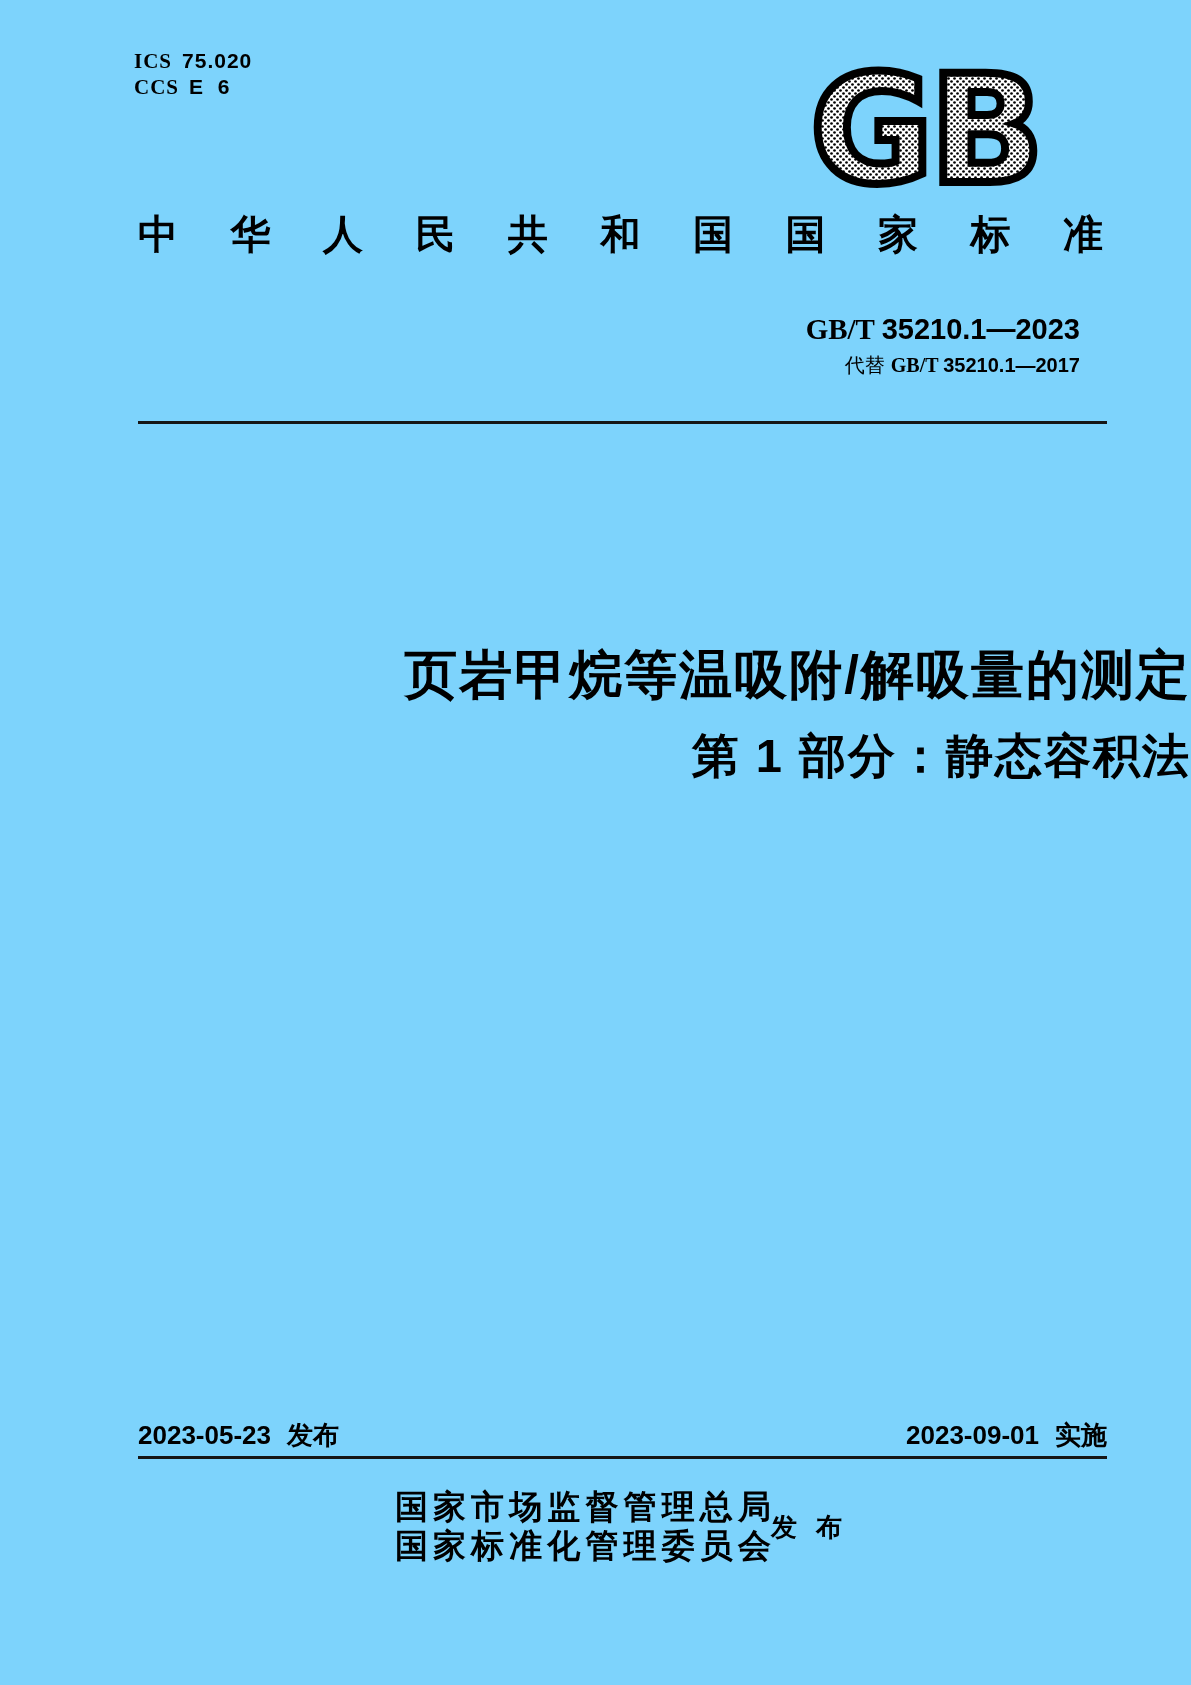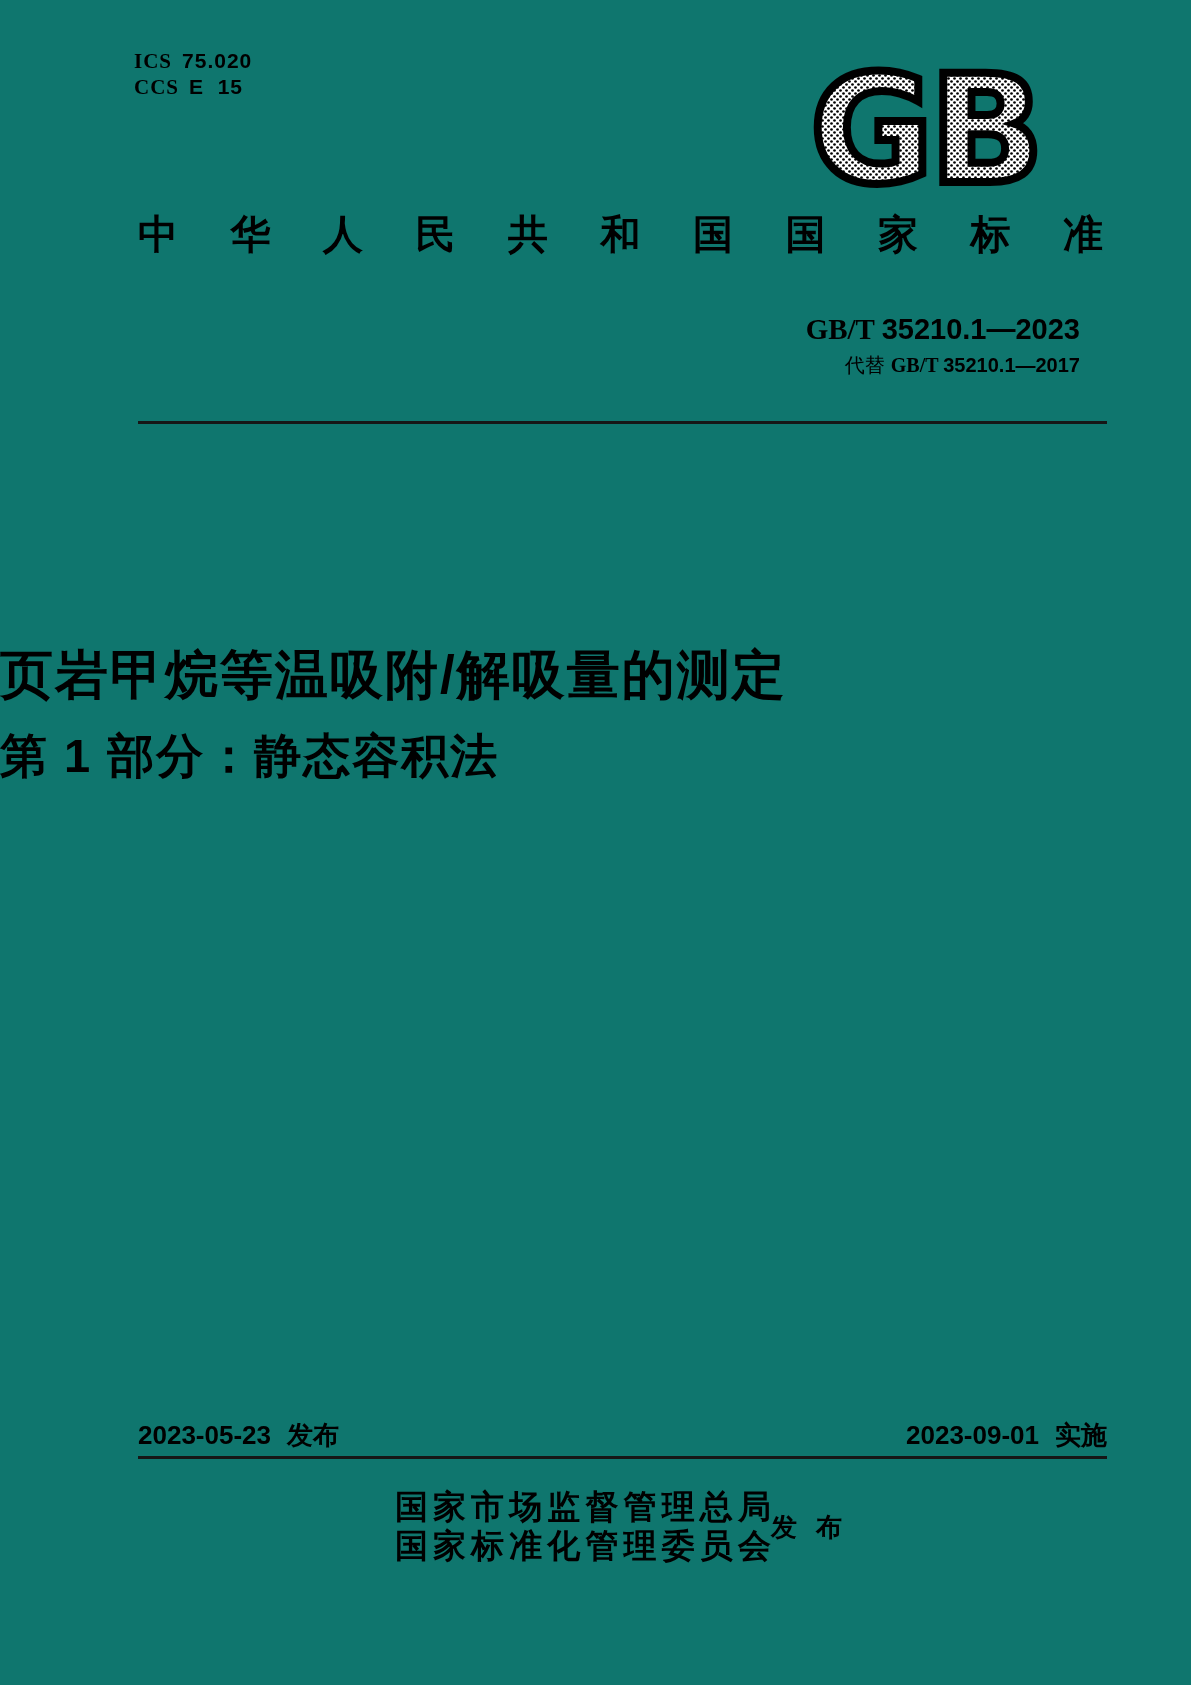--- a/index.html
+++ b/index.html
@@ -5,21 +5,21 @@
   html, body {
     margin: 0;
     padding: 0;
     background: #e8e8e8;
   }
   .page {
     position: relative;
     width: 1191px;
     height: 1685px;
     margin: 0 auto;
-    background: #0f766e;
+    background: #7dd3fc;
     color: #000000;
     font-family: "Liberation Serif", "DejaVu Serif", serif;
     overflow: hidden;
   }
   .pre { white-space: pre; }
 
   
   .ics-block {
     position: absolute;
     left: 134px;
@@ -99,21 +99,21 @@
   }
   .rule-top { top: 421px; }
   .rule-bottom { top: 1456px; }
 
   
   .title-cn {
     position: absolute;
     left: 0;
     top: 645px;
     width: 100%;
-    text-align: left;
+    text-align: right;
     font-family: "Liberation Sans", "DejaVu Sans", sans-serif;
     font-weight: bold;
   }
   .title-cn-line1 {
     font-size: 53px;
     line-height: 60px;
     letter-spacing: 2px;
   }
   .title-cn-line2 {
     margin-top: 24px;
@@ -180,21 +180,21 @@
 </head>
 <body>
 
 <div class="page">
 
   <div class="ics-block">
     <div>
       <span class="code-label">ICS</span><span class="code-value pre">75.020</span>
     </div>
     <div>
-      <span class="code-label">CCS</span><span class="code-value pre">E  15</span>
+      <span class="code-label">CCS</span><span class="code-value pre">E  6</span>
     </div>
   </div>
 
   <svg class="gb-logo" viewBox="0 0 250 136" xmlns="http://www.w3.org/2000/svg">
     <defs>
       <pattern id="halftone" width="6" height="6" patternUnits="userSpaceOnUse">
         <rect width="6" height="6" fill="#ffffff"></rect>
         <circle cx="1.5" cy="1.5" r="1.35" fill="#000000"></circle>
         <circle cx="4.5" cy="4.5" r="1.35" fill="#000000"></circle>
       </pattern>

